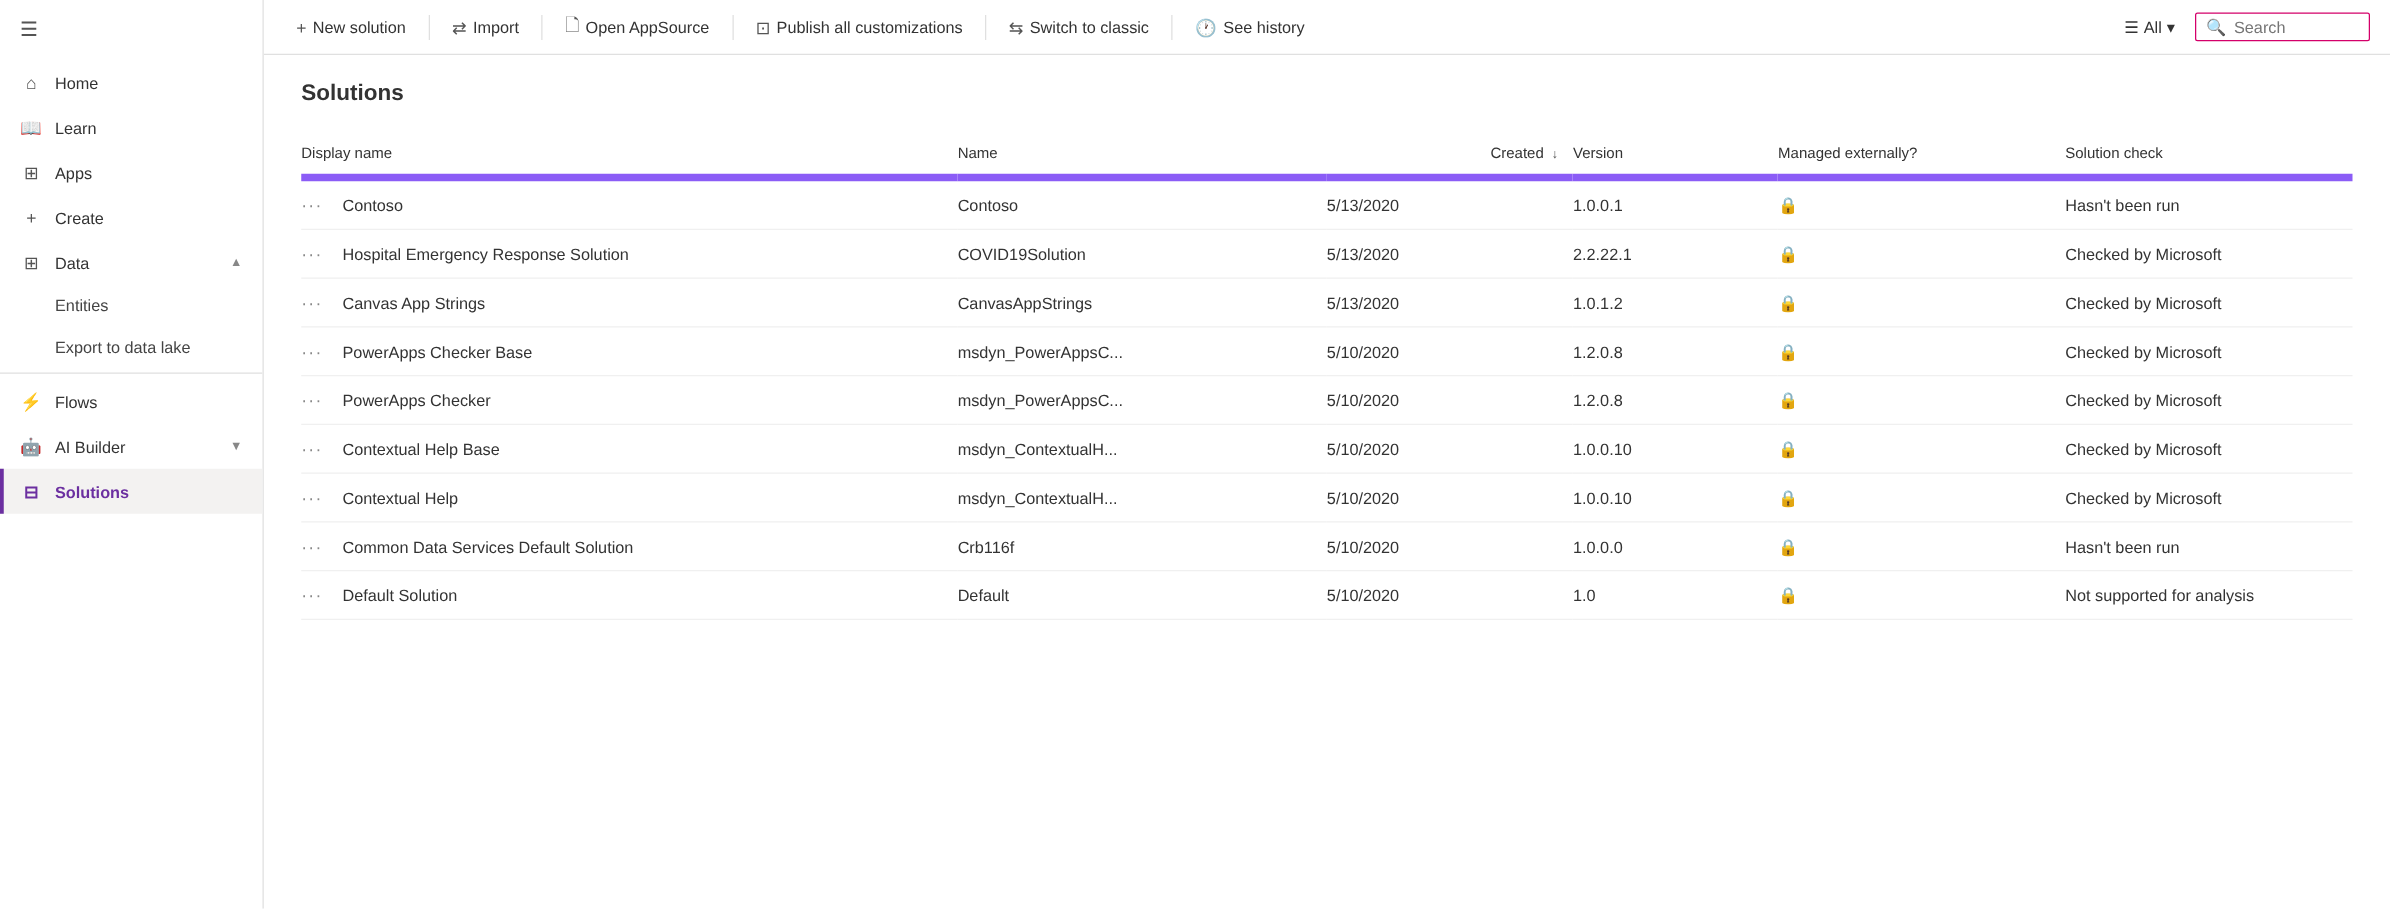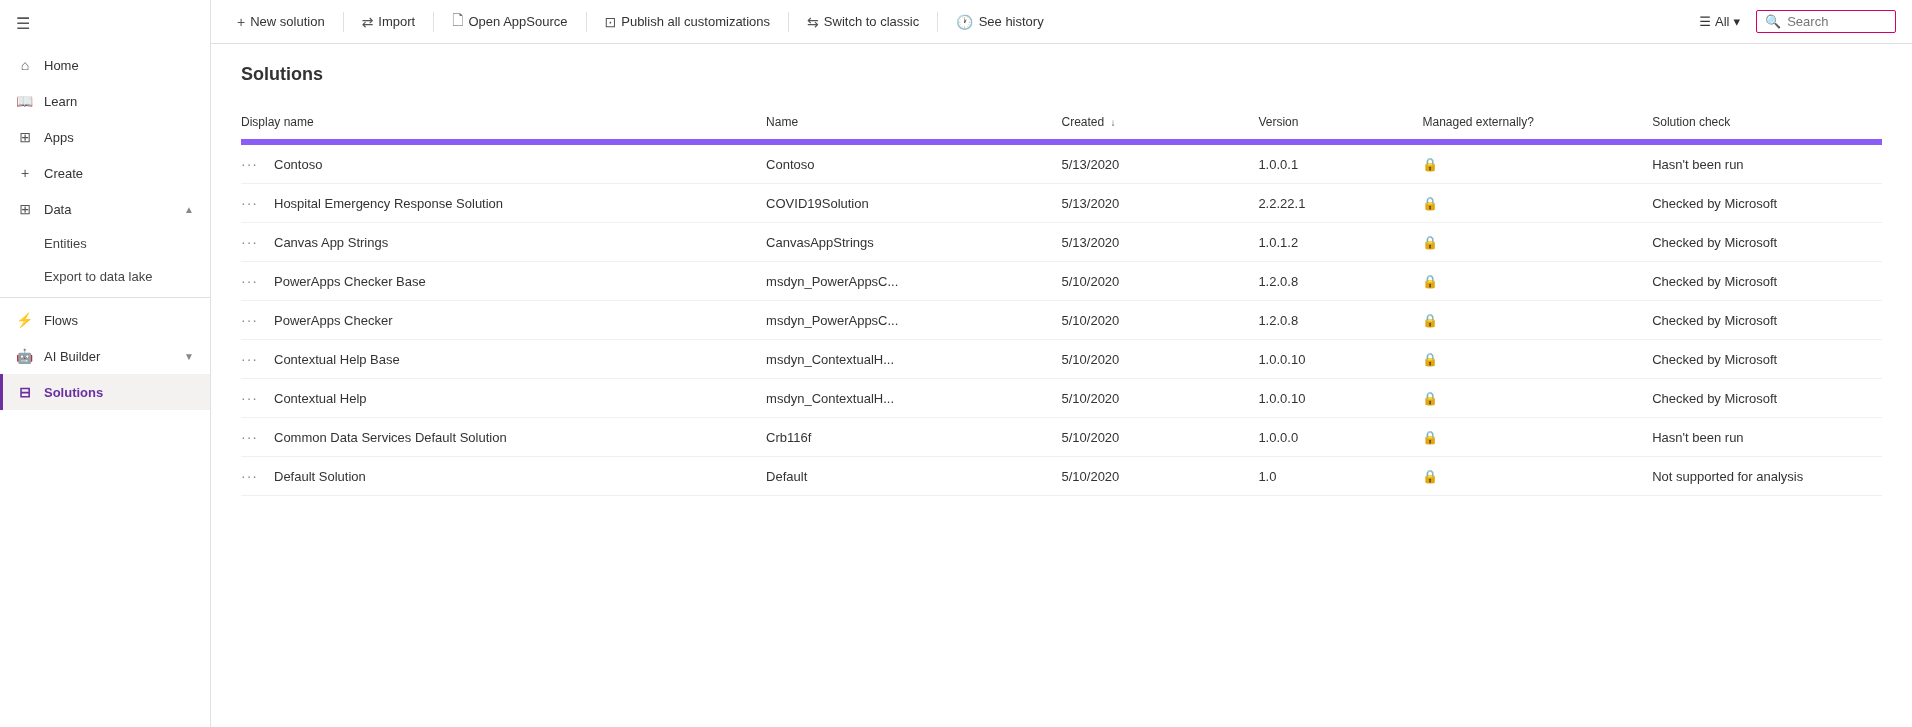--- a/index.html
+++ b/index.html
@@ -279,21 +279,21 @@
 
     <table class="solutions-table">
       <thead>
         <tr>
           <th class="col-display">
             <span>Display name</span>
           </th>
           <th class="col-name">
             <span>Name</span>
           </th>
-          <th class="col-created" style="cursor:pointer;">
+          <th class="col-created" style="cursor:pointer;text-align:right;">
             <span>Created</span>
             <span class="sort-icon">↓</span>
           </th>
           <th class="col-version">
             <span>Version</span>
           </th>
           <th class="col-managed">
             <span>Managed externally?</span>
           </th>
           <th class="col-check">

